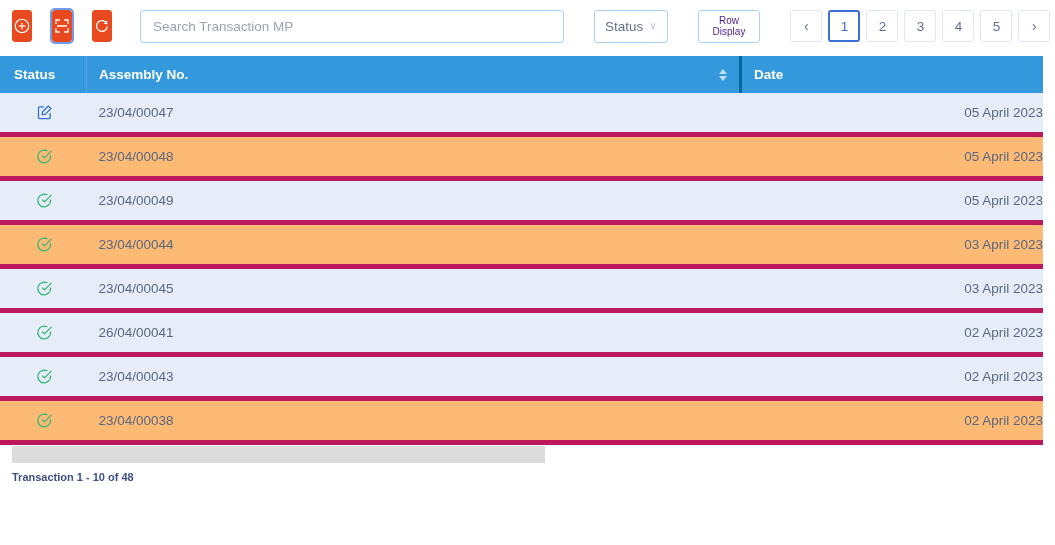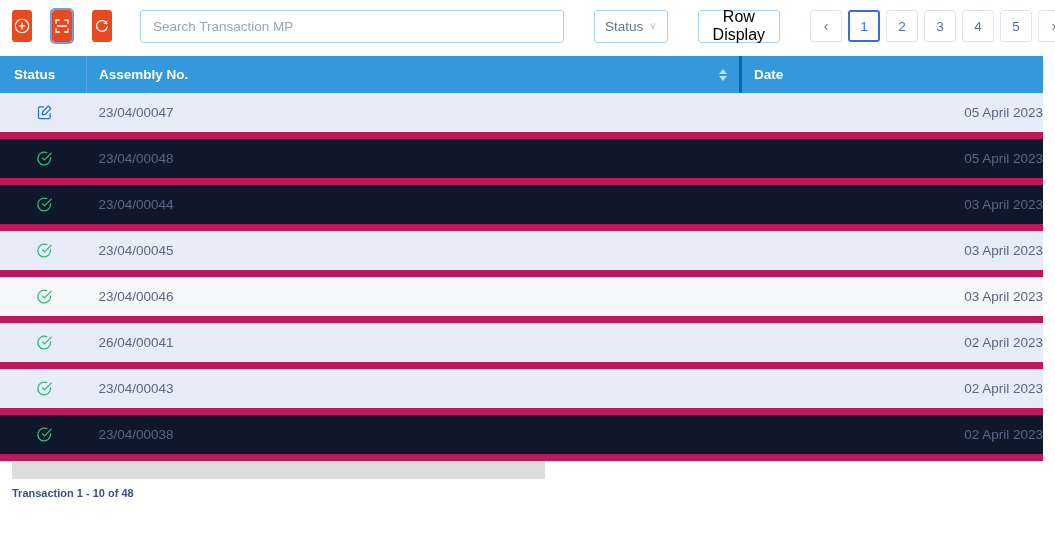--- a/index.html
+++ b/index.html
@@ -85,22 +85,22 @@
 
   .row-display-btn {
     margin-left: 14px;
     height: 33px;
     box-sizing: border-box;
     border: 1px solid #a9d3f2;
     border-radius: 3px;
     padding: 0 14px;
     display: flex;
     align-items: center;
-    font-size: 16px;
-    color: #000000;
+    font-size: 10px;
+    color: #4c1d95;
     background: #fff;
     cursor: pointer;
     font-family: "Liberation Sans", sans-serif;
   }
 
   .pager {
     margin-left: 14px;
     display: flex;
     align-items: center;
     gap: 6px;
@@ -179,24 +179,24 @@
   }
   .tri-up { border-bottom: 5px solid #bfe0f6; }
   .tri-dn { border-top: 5px solid #bfe0f6; }
 
   tbody td {
     height: 39px;
     font-size: 13.5px;
     color: #5a6782;
     padding: 0;
     vertical-align: middle;
-    border-bottom: 7px solid #be185d;
+    border-bottom: 5px solid #be185d;
   }
   tbody tr.odd td { background: #e7edf8; }
-  tbody tr.even td { background: #0f172a; }
+  tbody tr.even td { background: #fdba74; }
   tbody tr.hover td { background: #f6f7f9; }
   td.c-status { padding-left: 14px; }
   td.c-assembly { padding-left: 12px; }
   td.c-date { padding-left: 12px; text-align: right; }
   .status-cell { display: flex; align-items: center; height: 39px; padding-left: 22px; }
   .status-cell svg { display: block; }
 
   
   .hscroll {
     width: 1043px;
@@ -313,20 +313,32 @@
             <span class="status-cell">
               <svg width="17" height="17" viewBox="0 0 24 24" fill="none" stroke="#34b878" stroke-width="1.8" stroke-linecap="round" stroke-linejoin="round">
                 <path d="M20.6 11.1v.9a9 9 0 1 1-5.4-8.2"></path>
                 <polyline points="21.5,4.4 12,14 9.2,11.2"></polyline>
               </svg>
             </span>
           </td>
           <td class="c-assembly">23/04/00048</td>
           <td class="c-date">05 April 2023</td>
         </tr>
+        <tr class="odd">
+          <td class="c-status">
+            <span class="status-cell">
+              <svg width="17" height="17" viewBox="0 0 24 24" fill="none" stroke="#34b878" stroke-width="1.8" stroke-linecap="round" stroke-linejoin="round">
+                <path d="M20.6 11.1v.9a9 9 0 1 1-5.4-8.2"></path>
+                <polyline points="21.5,4.4 12,14 9.2,11.2"></polyline>
+              </svg>
+            </span>
+          </td>
+          <td class="c-assembly">23/04/00049</td>
+          <td class="c-date">05 April 2023</td>
+        </tr>
         <tr class="even">
           <td class="c-status">
             <span class="status-cell">
               <svg width="17" height="17" viewBox="0 0 24 24" fill="none" stroke="#34b878" stroke-width="1.8" stroke-linecap="round" stroke-linejoin="round">
                 <path d="M20.6 11.1v.9a9 9 0 1 1-5.4-8.2"></path>
                 <polyline points="21.5,4.4 12,14 9.2,11.2"></polyline>
               </svg>
             </span>
           </td>
           <td class="c-assembly">23/04/00044</td>
@@ -335,32 +347,20 @@
         <tr class="odd">
           <td class="c-status">
             <span class="status-cell">
               <svg width="17" height="17" viewBox="0 0 24 24" fill="none" stroke="#34b878" stroke-width="1.8" stroke-linecap="round" stroke-linejoin="round">
                 <path d="M20.6 11.1v.9a9 9 0 1 1-5.4-8.2"></path>
                 <polyline points="21.5,4.4 12,14 9.2,11.2"></polyline>
               </svg>
             </span>
           </td>
           <td class="c-assembly">23/04/00045</td>
-          <td class="c-date">03 April 2023</td>
-        </tr>
-        <tr class="hover">
-          <td class="c-status">
-            <span class="status-cell">
-              <svg width="17" height="17" viewBox="0 0 24 24" fill="none" stroke="#34b878" stroke-width="1.8" stroke-linecap="round" stroke-linejoin="round">
-                <path d="M20.6 11.1v.9a9 9 0 1 1-5.4-8.2"></path>
-                <polyline points="21.5,4.4 12,14 9.2,11.2"></polyline>
-              </svg>
-            </span>
-          </td>
-          <td class="c-assembly">23/04/00046</td>
           <td class="c-date">03 April 2023</td>
         </tr>
         <tr class="odd">
           <td class="c-status">
             <span class="status-cell">
               <svg width="17" height="17" viewBox="0 0 24 24" fill="none" stroke="#34b878" stroke-width="1.8" stroke-linecap="round" stroke-linejoin="round">
                 <path d="M20.6 11.1v.9a9 9 0 1 1-5.4-8.2"></path>
                 <polyline points="21.5,4.4 12,14 9.2,11.2"></polyline>
               </svg>
             </span>

